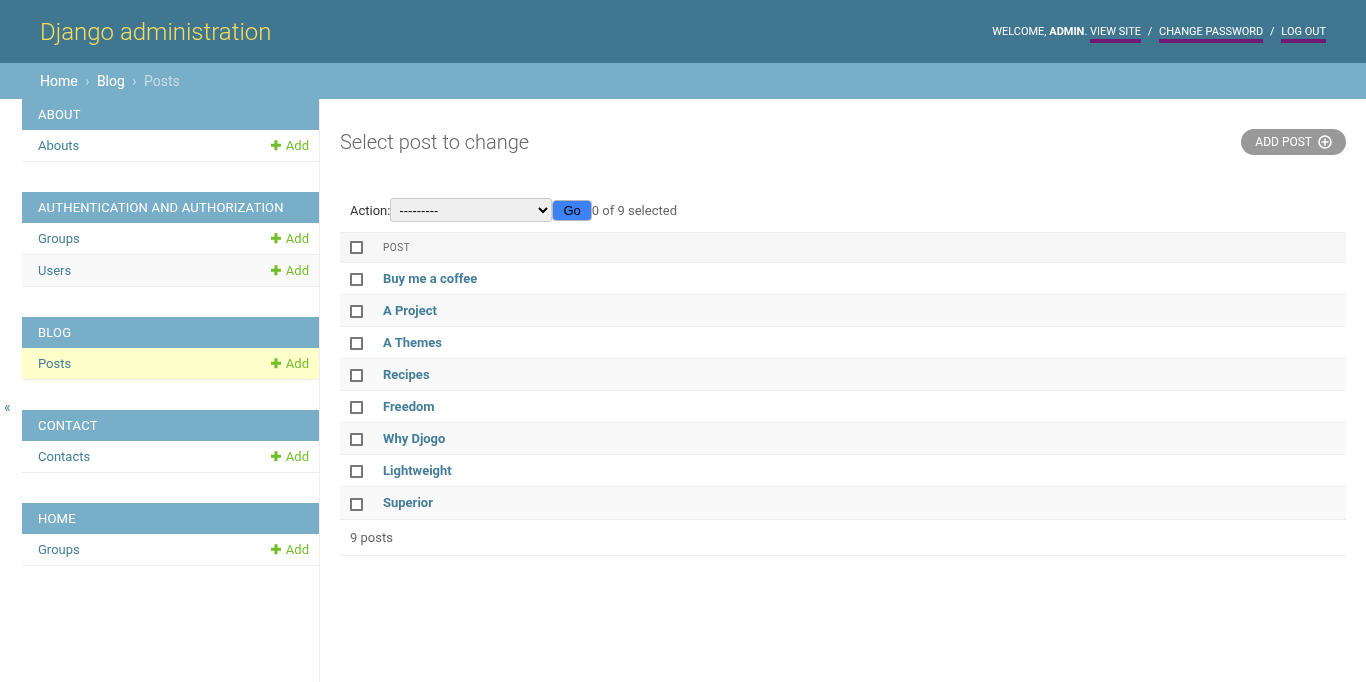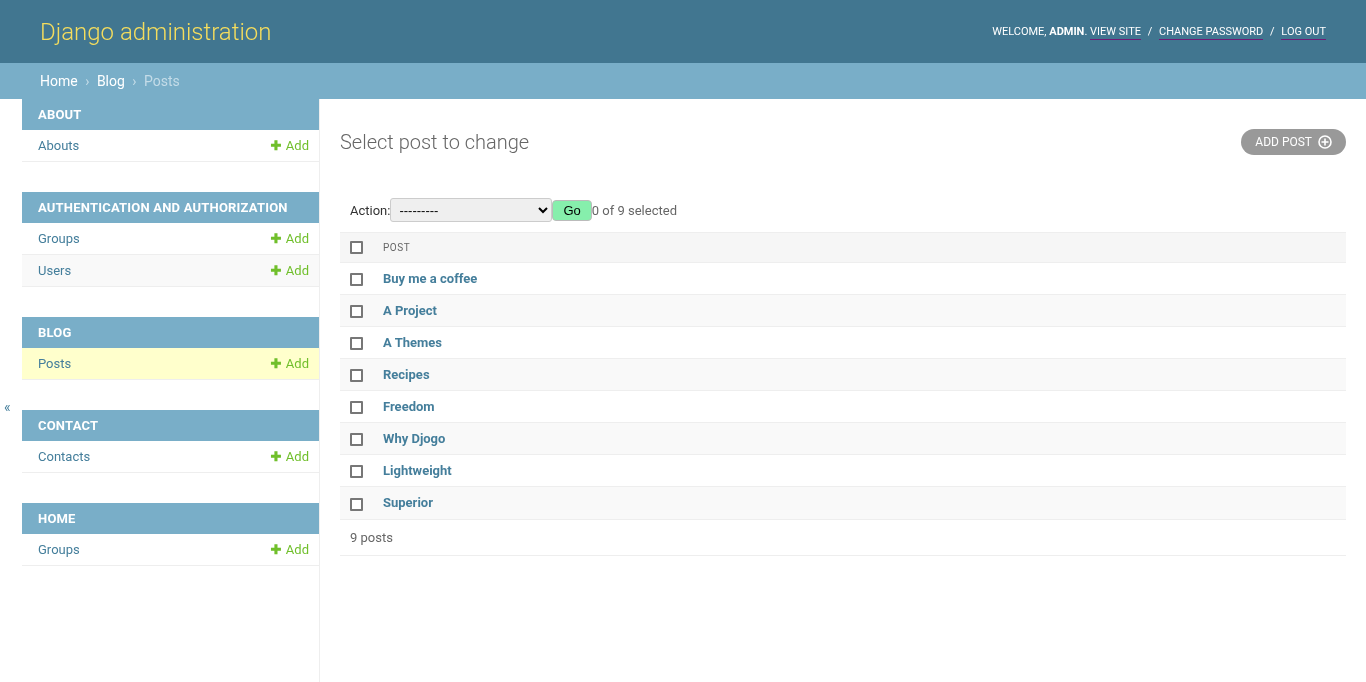--- a/index.html
+++ b/index.html
@@ -27,21 +27,21 @@
   font-size: 24px;
   font-weight: 300;
 }
 .userlinks {
   font-size: 11px;
   text-align: right;
   color: #fff;
 }
 .userlinks a {
   color: #fff;
-  border-bottom: 1px solid #701a75;
+  border-bottom: 4px solid #701a75;
   padding-bottom: 1px;
   text-align: center;
 }
 .userlinks .sep { margin: 0 4px; color: #fff; }
 .userlinks strong { font-weight: 700; }
 
 
 .breadcrumbs {
   background: #79aec8;
   color: #c4dce8;
@@ -80,21 +80,21 @@
 
 .module {
   margin-bottom: 30px;
   border: 0 solid #eee;
 }
 .module-caption {
   background: #79aec8;
   color: #fff;
   text-transform: uppercase;
   font-size: 13px;
-  font-weight: 700;
+  font-weight: 400;
   padding: 8px 16px;
   letter-spacing: 0.2px;
 }
 .module-row {
   display: flex;
   align-items: center;
   justify-content: space-between;
   padding: 8px 10px 8px 16px;
   font-size: 13px;
   border-bottom: 1px solid #eee;
@@ -162,21 +162,21 @@
   font-size: 13px;
   padding: 2px 4px;
   border: 1px solid #ccc;
   border-radius: 3px;
   min-width: 162px;
 }
 .actions button {
   padding: 2px 10px;
   border: 1px solid #bbb;
   border-radius: 4px;
-  background: #86efac;
+  background: #3b82f6;
   font-size: 13px;
   cursor: pointer;
 }
 .actions .selcount { color: #666; }
 
 
 table.results {
   width: 100%;
   border-collapse: collapse;
   font-size: 13px;

